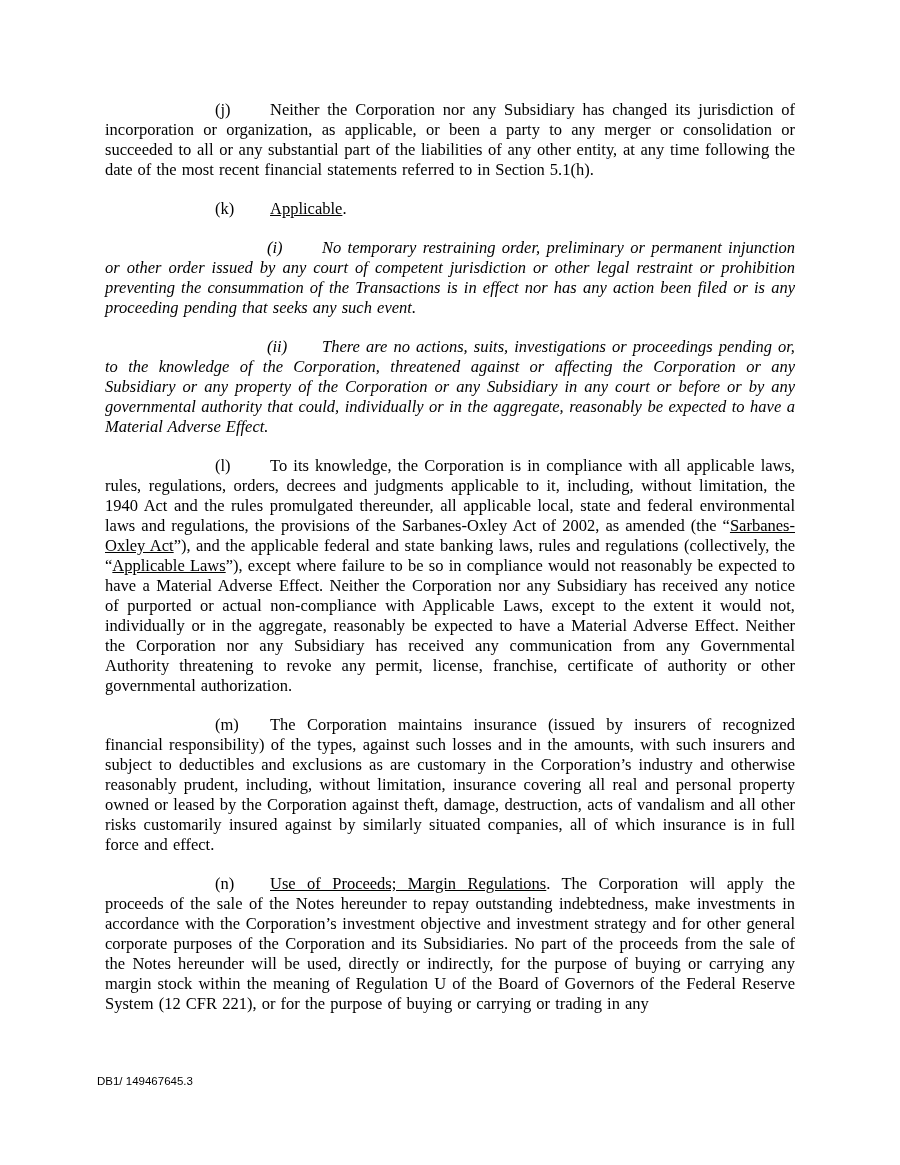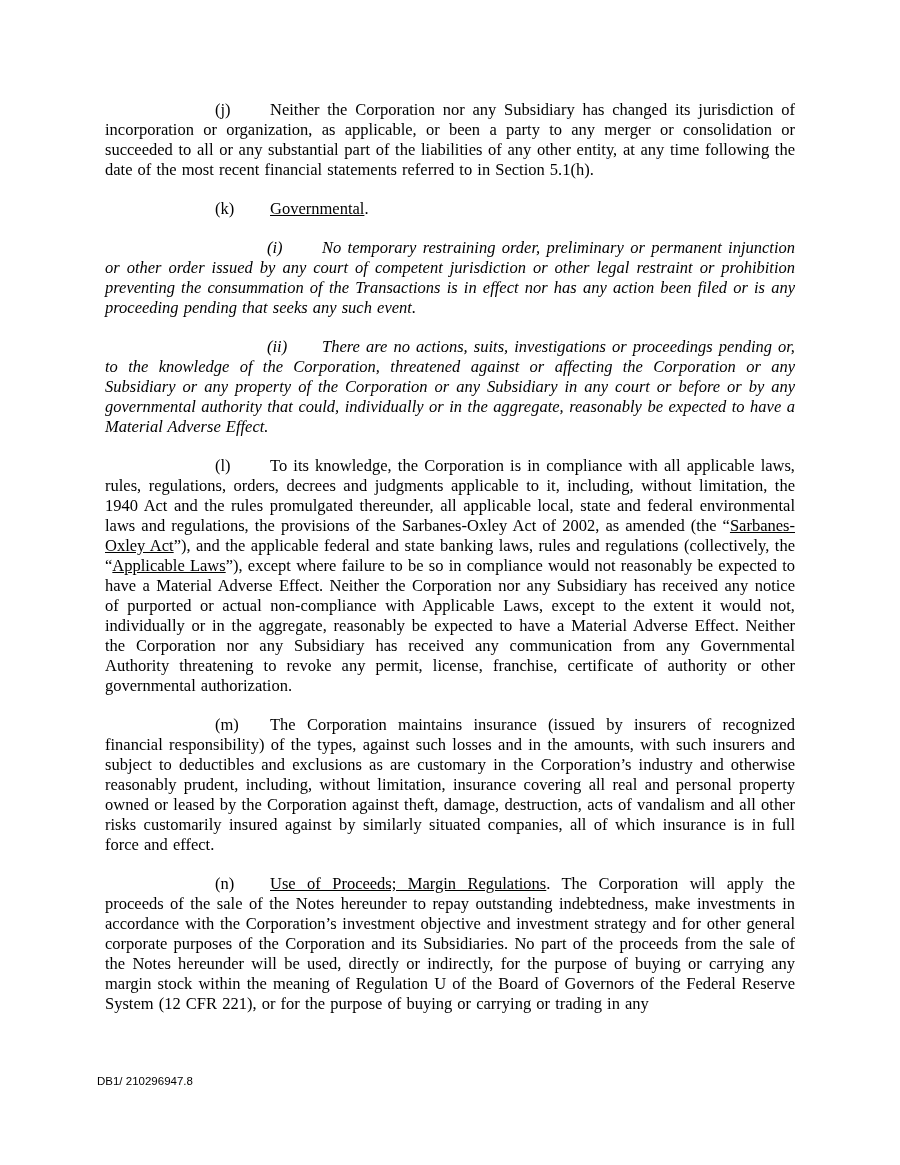--- a/index.html
+++ b/index.html
@@ -45,21 +45,21 @@
     font-size: 11.5px;
     color: #000000;
   }
 </style>
 </head>
 <body>
 
 <div class="page">
   <div class="content">
       <p class="para level1"><span class="plabel">(j)</span><span>Neither the Corporation nor any Subsidiary has changed its jurisdiction of incorporation or organization, as applicable, or been a party to any merger or consolidation or succeeded to all or any substantial part of the liabilities of any other entity, at any time following the date of the most recent financial statements referred to in Section 5.1(h).</span></p>
-      <p class="para level1"><span class="plabel">(k)</span><span class="u">Governmental</span><span>.</span></p>
+      <p class="para level1"><span class="plabel">(k)</span><span class="u">Applicable</span><span>.</span></p>
       <p class="para level2"><span class="plabel">(i)</span><span>No temporary restraining order, preliminary or permanent injunction or other order issued by any court of competent jurisdiction or other legal restraint or prohibition preventing the consummation of the Transactions is in effect nor has any action been filed or is any proceeding pending that seeks any such event.</span></p>
       <p class="para level2"><span class="plabel">(ii)</span><span>There are no actions, suits, investigations or proceedings pending or, to the knowledge of the Corporation, threatened against or affecting the Corporation or any Subsidiary or any property of the Corporation or any Subsidiary in any court or before or by any governmental authority that could, individually or in the aggregate, reasonably be expected to have a Material Adverse Effect.</span></p>
       <p class="para level1"><span class="plabel">(l)</span><span>To its knowledge, the Corporation is in compliance with all applicable laws, rules, regulations, orders, decrees and judgments applicable to it, including, without limitation, the 1940 Act and the rules promulgated thereunder, all applicable local, state and federal environmental laws and regulations, the provisions of the Sarbanes-Oxley Act of 2002, as amended (the “</span><span class="u">Sarbanes-Oxley Act</span><span>”), and the applicable federal and state banking laws, rules and regulations (collectively, the “</span><span class="u">Applicable Laws</span><span>”), except where failure to be so in compliance would not reasonably be expected to have a Material Adverse Effect. Neither the Corporation nor any Subsidiary has received any notice of purported or actual non-compliance with Applicable Laws, except to the extent it would not, individually or in the aggregate, reasonably be expected to have a Material Adverse Effect. Neither the Corporation nor any Subsidiary has received any communication from any Governmental Authority threatening to revoke any permit, license, franchise, certificate of authority or other governmental authorization.</span></p>
       <p class="para level1"><span class="plabel">(m)</span><span>The Corporation maintains insurance (issued by insurers of recognized financial responsibility) of the types, against such losses and in the amounts, with such insurers and subject to deductibles and exclusions as are customary in the Corporation’s industry and otherwise reasonably prudent, including, without limitation, insurance covering all real and personal property owned or leased by the Corporation against theft, damage, destruction, acts of vandalism and all other risks customarily insured against by similarly situated companies, all of which insurance is in full force and effect.</span></p>
       <p class="para level1"><span class="plabel">(n)</span><span class="u">Use of Proceeds; Margin Regulations</span><span>. The Corporation will apply the proceeds of the sale of the Notes hereunder to repay outstanding indebtedness, make investments in accordance with the Corporation’s investment objective and investment strategy and for other general corporate purposes of the Corporation and its Subsidiaries. No part of the proceeds from the sale of the Notes hereunder will be used, directly or indirectly, for the purpose of buying or carrying any margin stock within the meaning of Regulation U of the Board of Governors of the Federal Reserve System (12 CFR 221), or for the purpose of buying or carrying or trading in any</span></p>
     </div>
-  <div class="footer">DB1/ 210296947.8</div>
+  <div class="footer">DB1/ 149467645.3</div>
 </div>
 
 </body></html>

